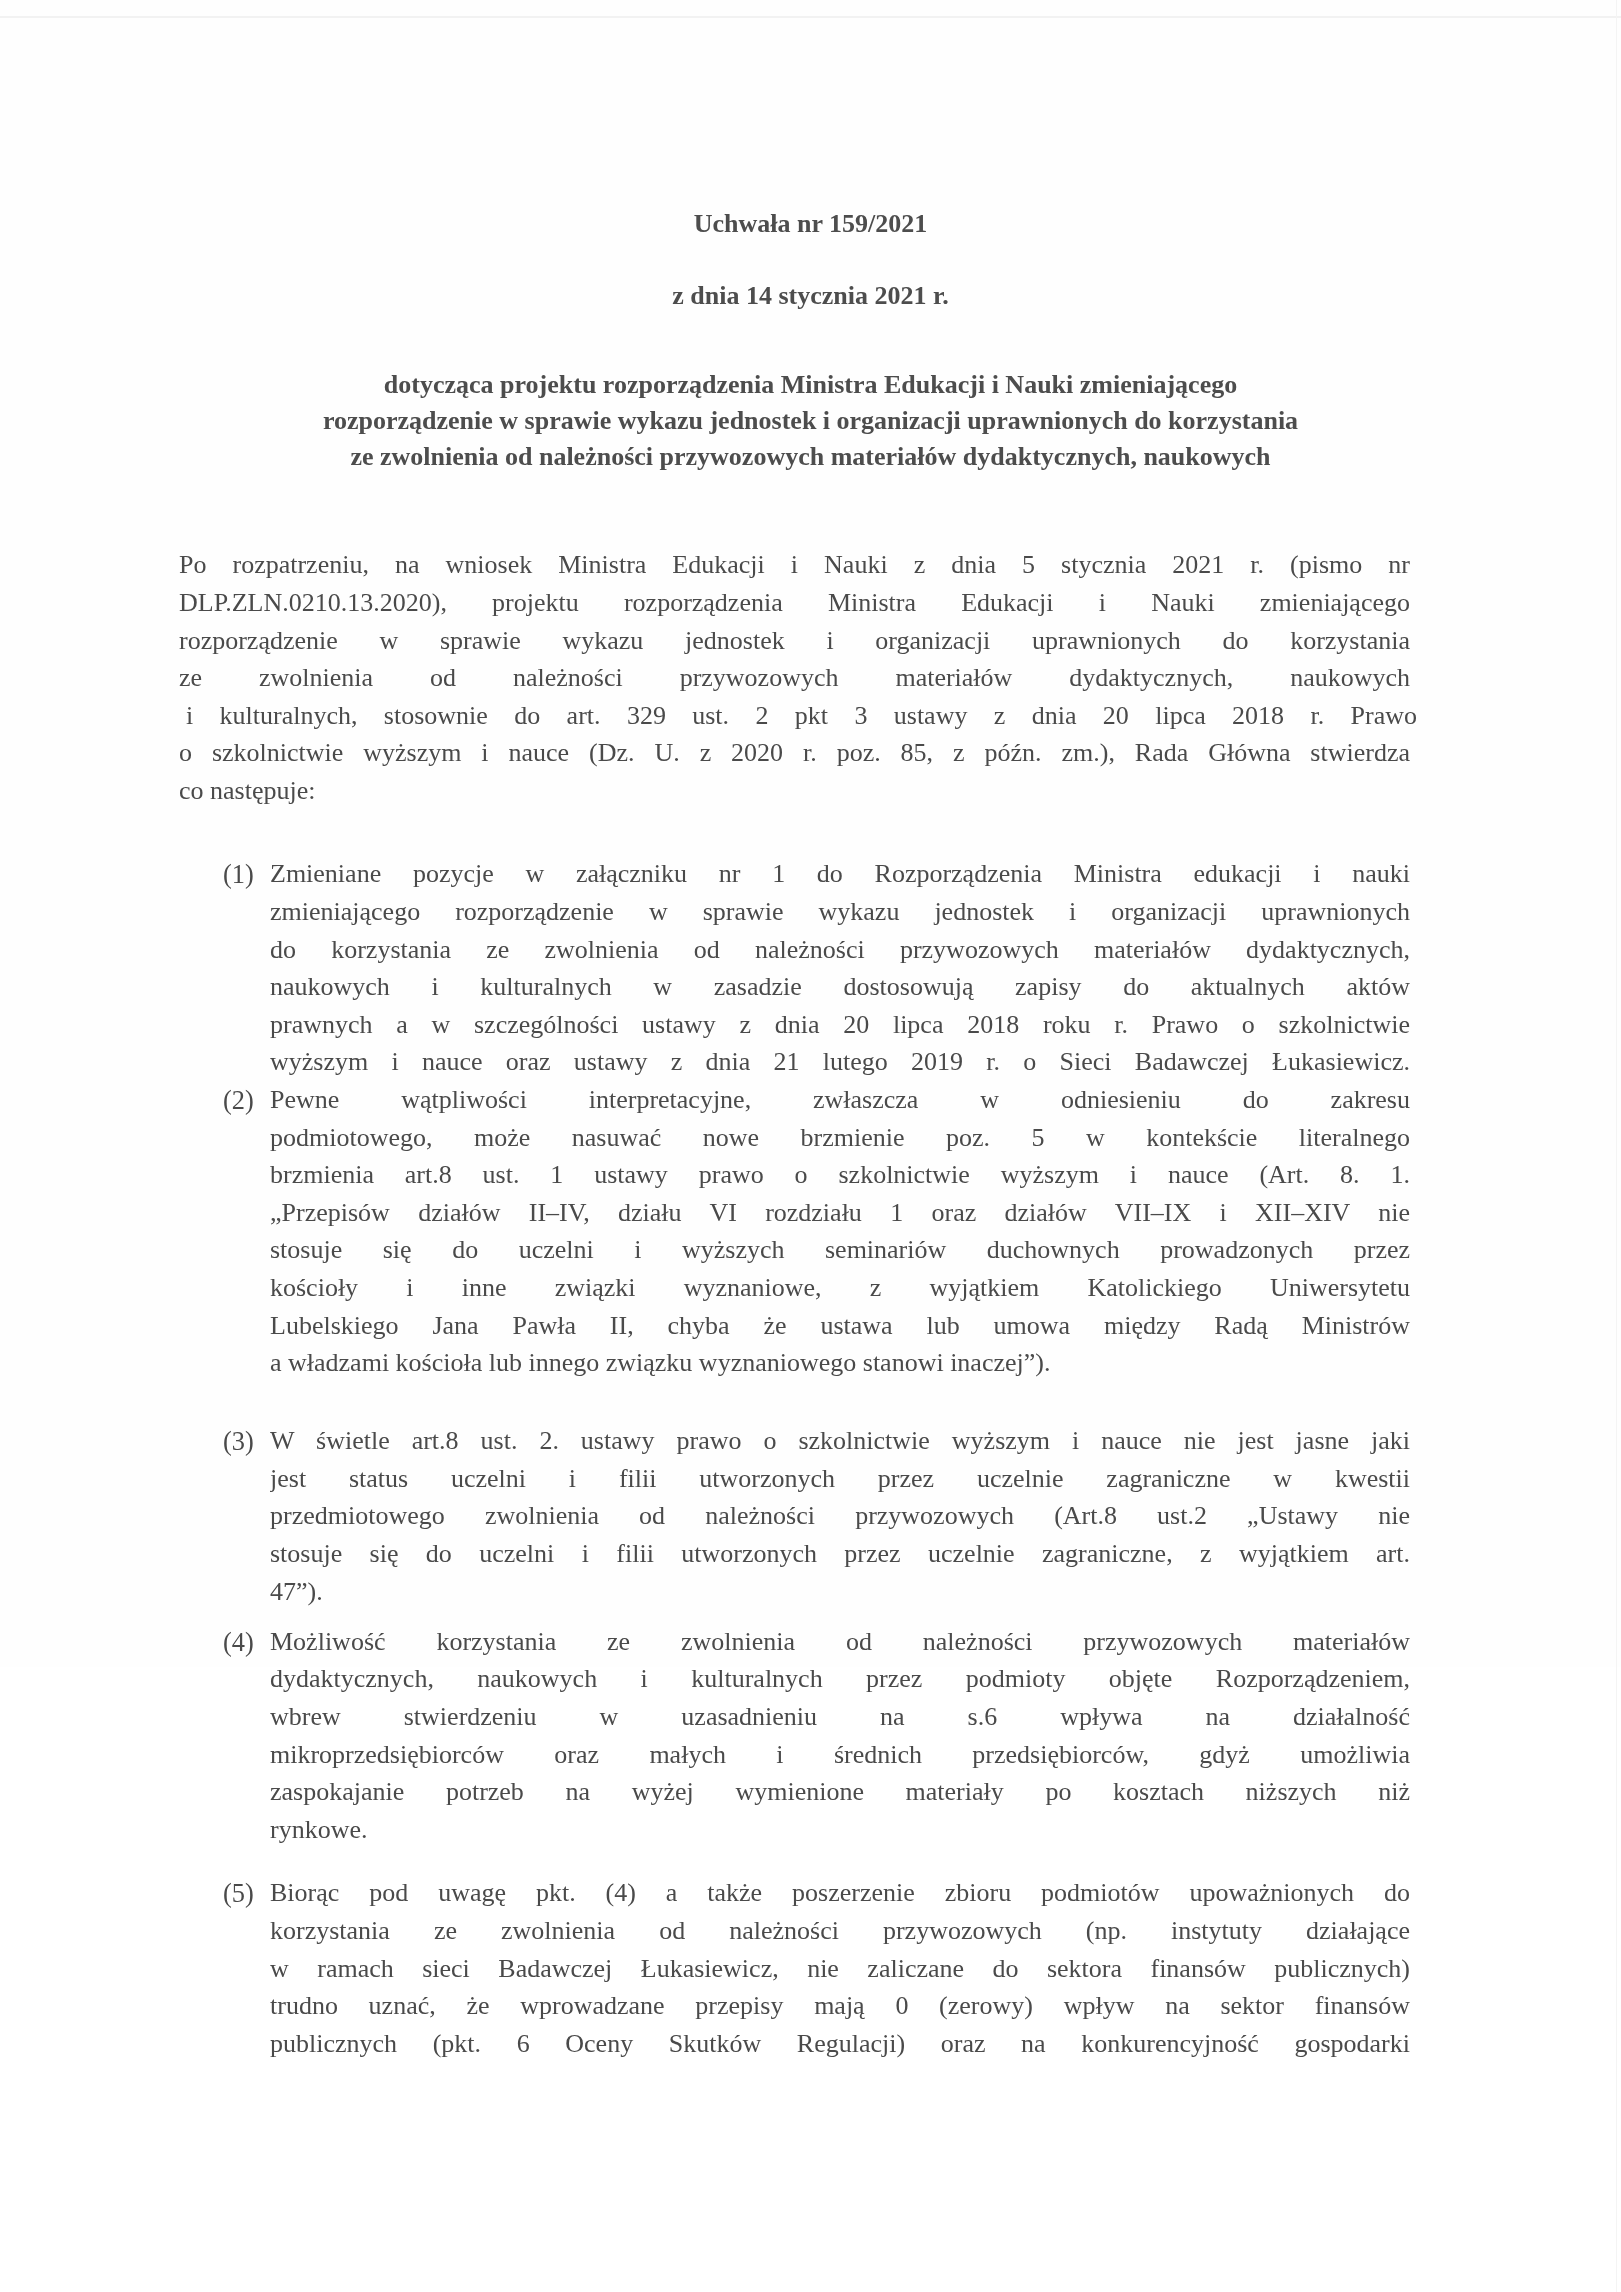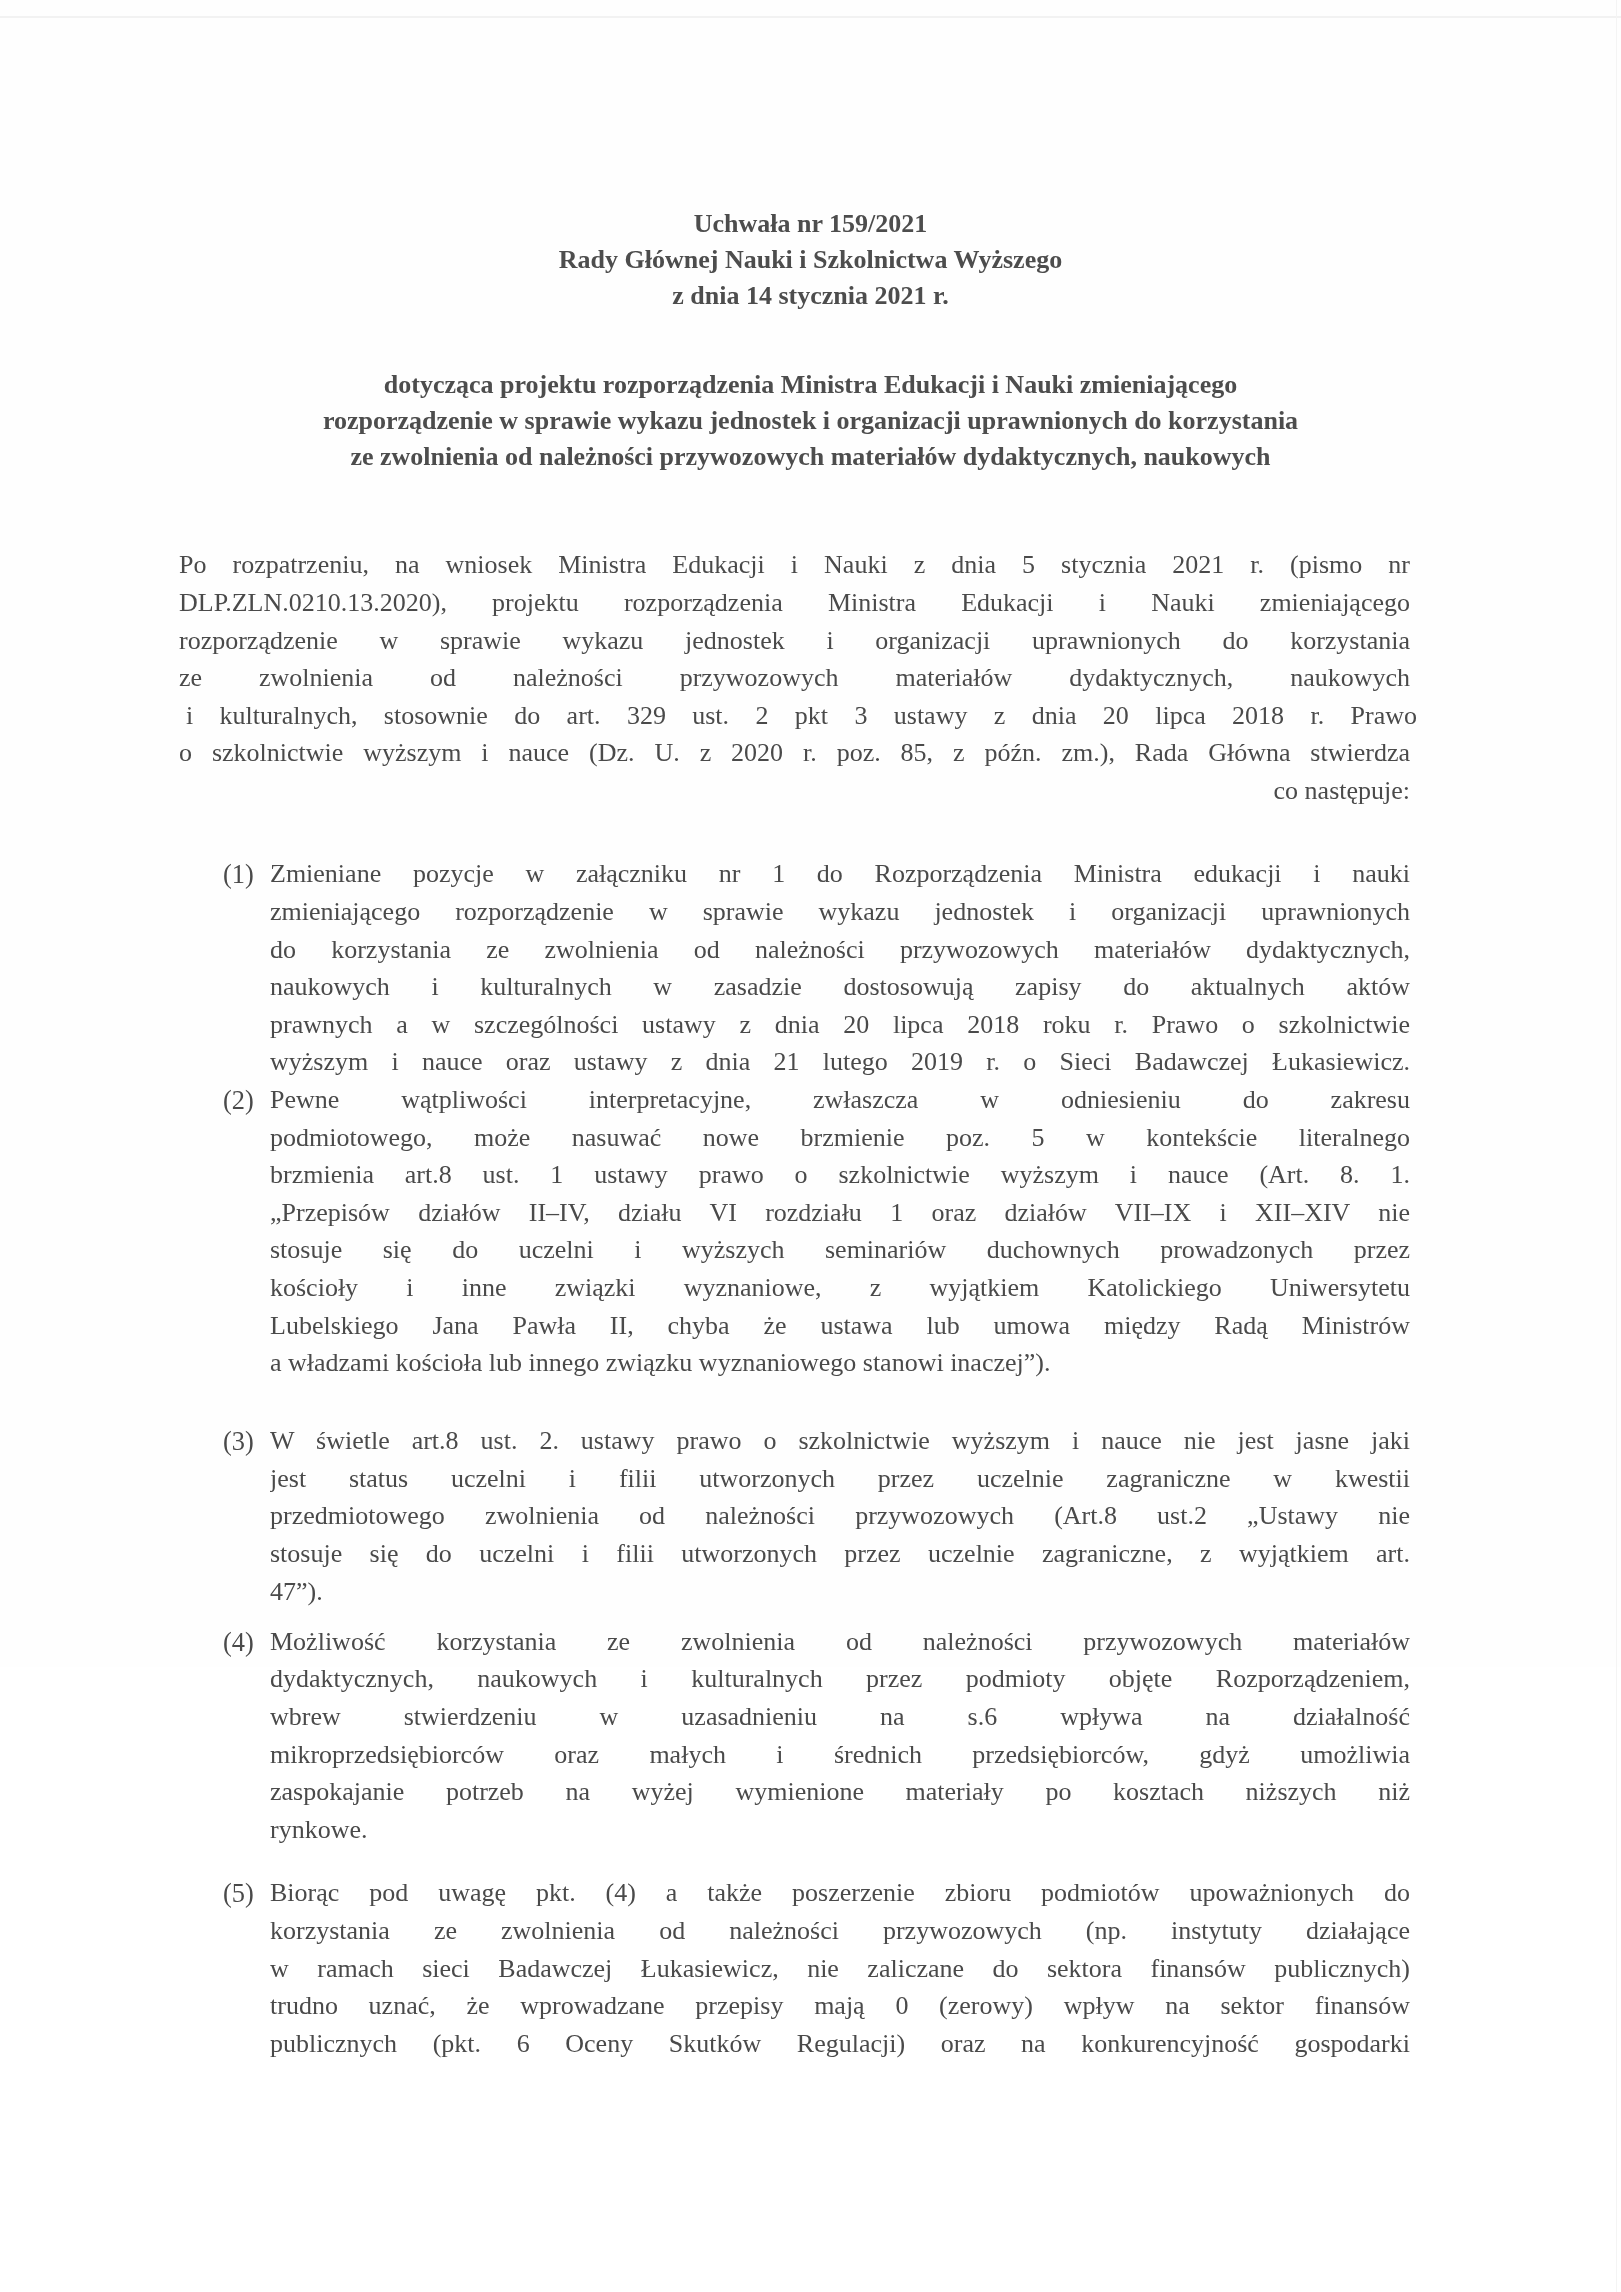--- a/index.html
+++ b/index.html
@@ -13,35 +13,34 @@
   .hdr {
     position: absolute; left: 161px; width: 1299px;
     text-align: center; font-weight: bold; font-size: 26px;
     color: #4d4d4d; white-space: nowrap; line-height: 36px;
   }
   .line {
     position: absolute; font-size: 26px; line-height: 38px;
     white-space: nowrap; color: #4a4a4a;
   }
   .line.j { text-align: justify; text-align-last: justify; white-space: normal; height: 38px; overflow: hidden; }
-  .intro { left: 179px; width: 1231px; text-align: right; }
+  .intro { left: 179px; width: 1231px; }
   .item  { left: 270px; width: 1140px; }
   .num   { position: absolute; left: 223px; font-size: 26.4px; line-height: 38px; color: #4a4a4a; }
   .edge-top { position:absolute; left:0; top:16px; width:1621px; height:1.8px; background:#f2f2f2; }
   .edge-right { position:absolute; right:3.6px; top:0; width:1.8px; height:2293px; background:#f4f4f4; }
 </style>
 </head>
 <body>
 
 <div class="page">
   <div class="edge-top"></div>
   <div class="edge-right"></div>
 
   <div class="hdr" style="top:206px">Uchwała nr 159/2021</div>
-  <div class="hdr" style="top:242px">Rady Głównej Nauki i Szkolnictwa Wyższego</div>
   <div class="hdr" style="top:278px">z dnia 14 stycznia 2021 r.</div>
 
   <div class="hdr" style="top:367px">dotycząca projektu rozporządzenia Ministra Edukacji i Nauki zmieniającego</div>
   <div class="hdr" style="top:403px">rozporządzenie w sprawie wykazu jednostek i organizacji uprawnionych do korzystania</div>
   <div class="hdr" style="top:439px">ze zwolnienia od należności przywozowych materiałów dydaktycznych, naukowych</div>
 
   <div>
     <div class="line intro j" style="top: 546px; white-space: normal;">Po rozpatrzeniu, na wniosek Ministra Edukacji i Nauki z dnia 5 stycznia 2021 r. (pismo nr</div>
     <div class="line intro j" style="top: 584px; white-space: normal;">DLP.ZLN.0210.13.2020), projektu rozporządzenia Ministra Edukacji i Nauki zmieniającego</div>
     <div class="line intro j" style="top: 622px; white-space: normal;">rozporządzenie w sprawie wykazu jednostek i organizacji uprawnionych do korzystania</div>

